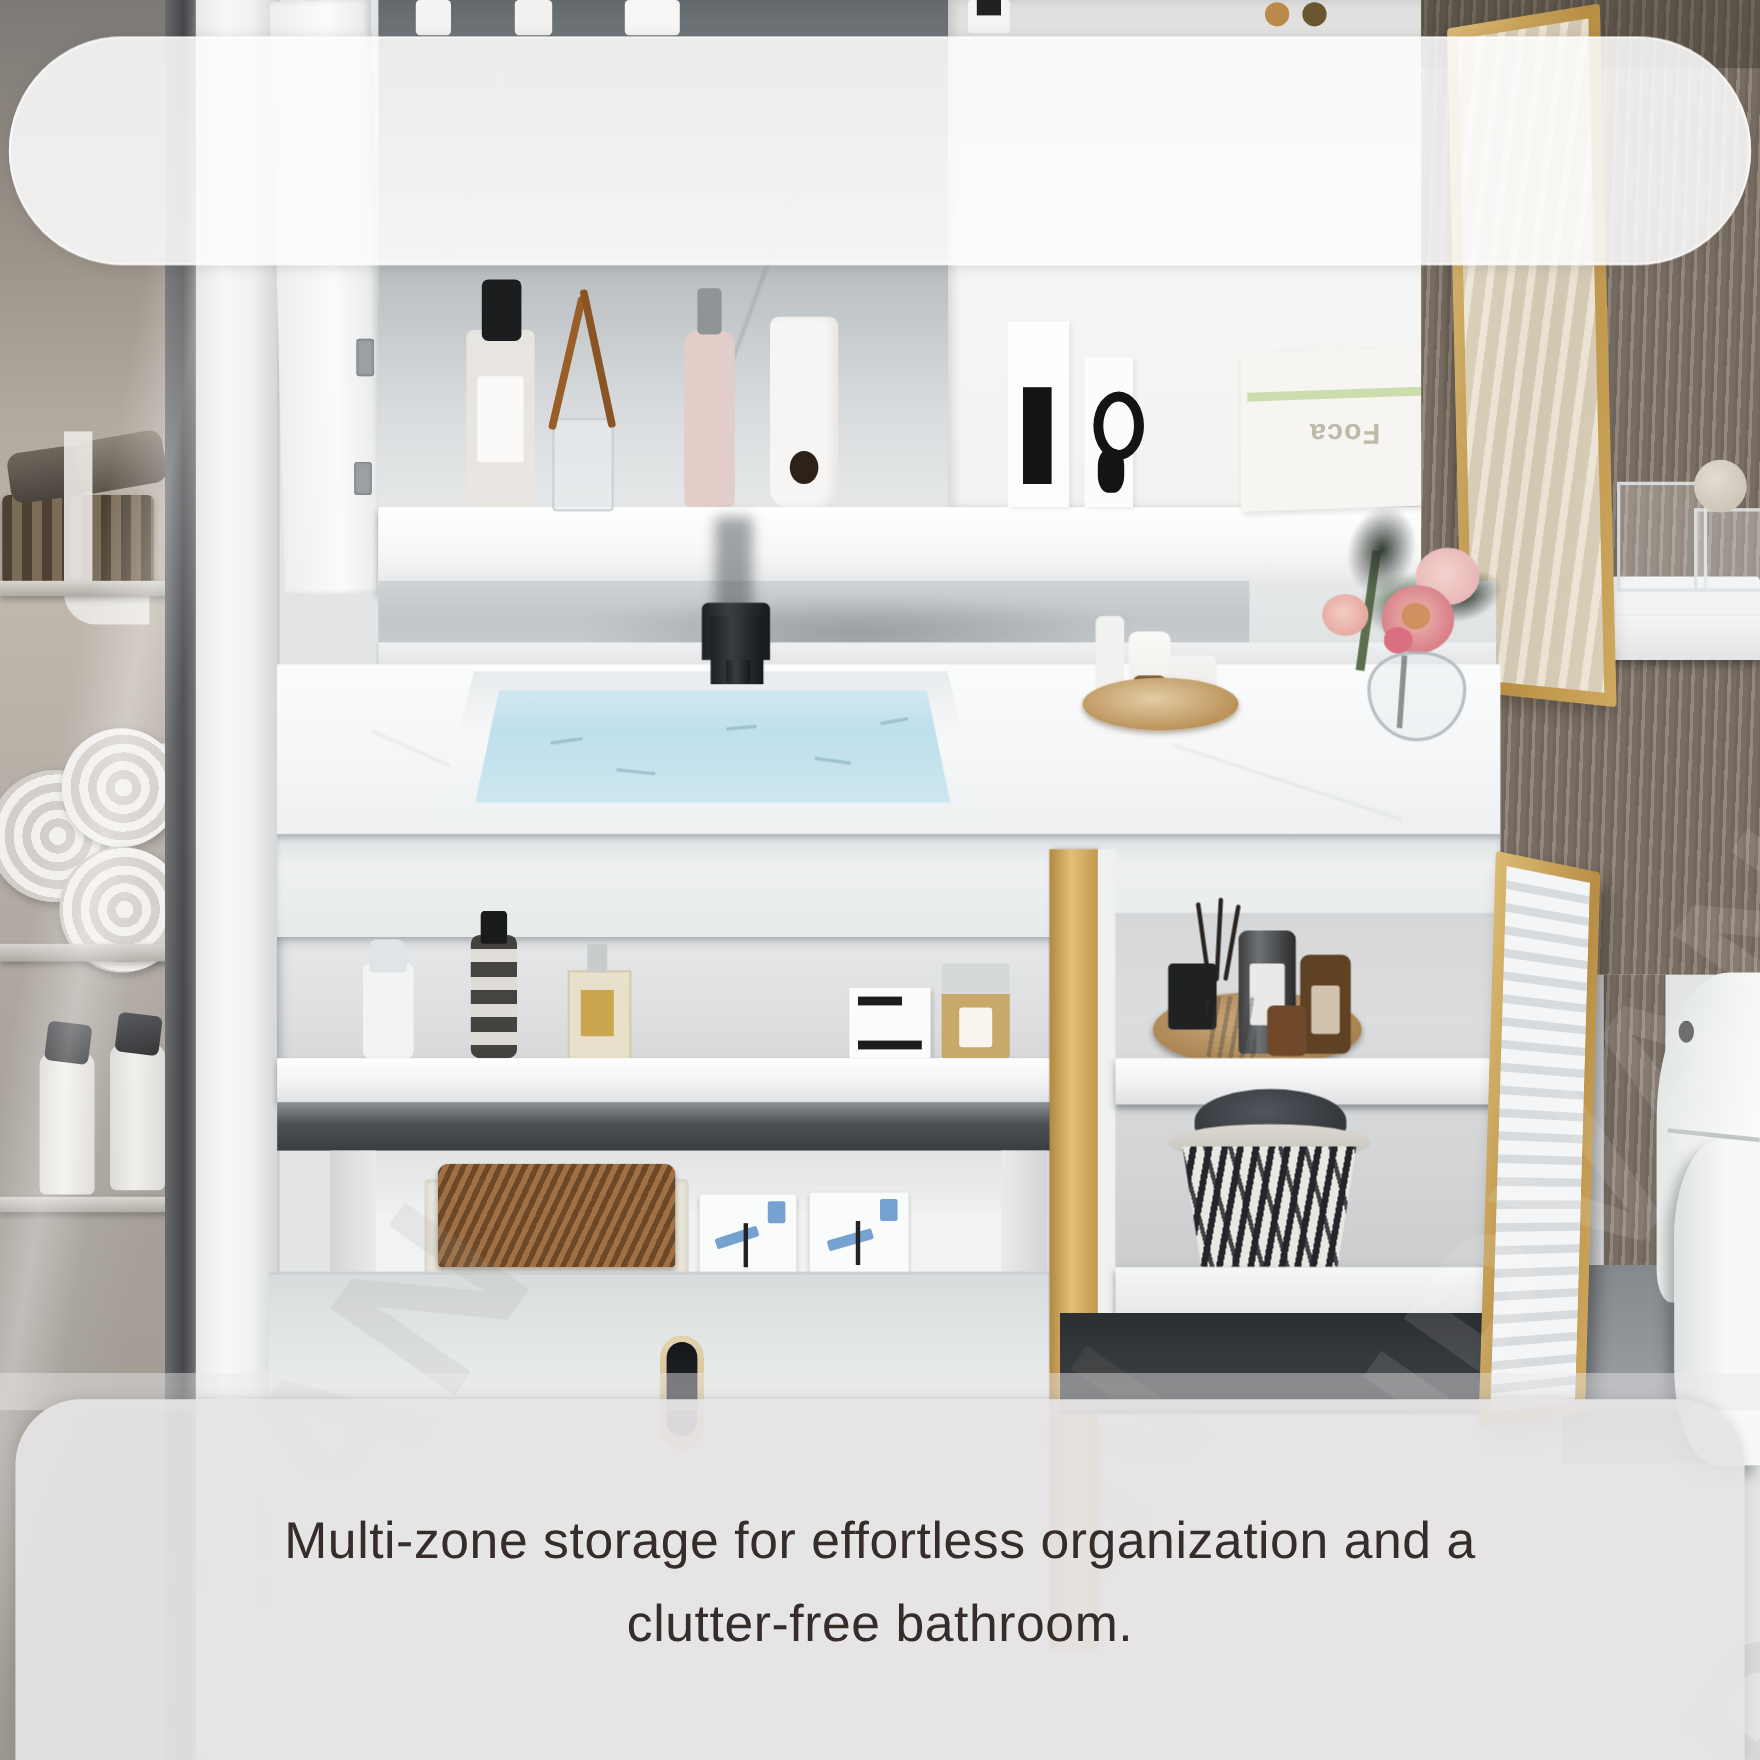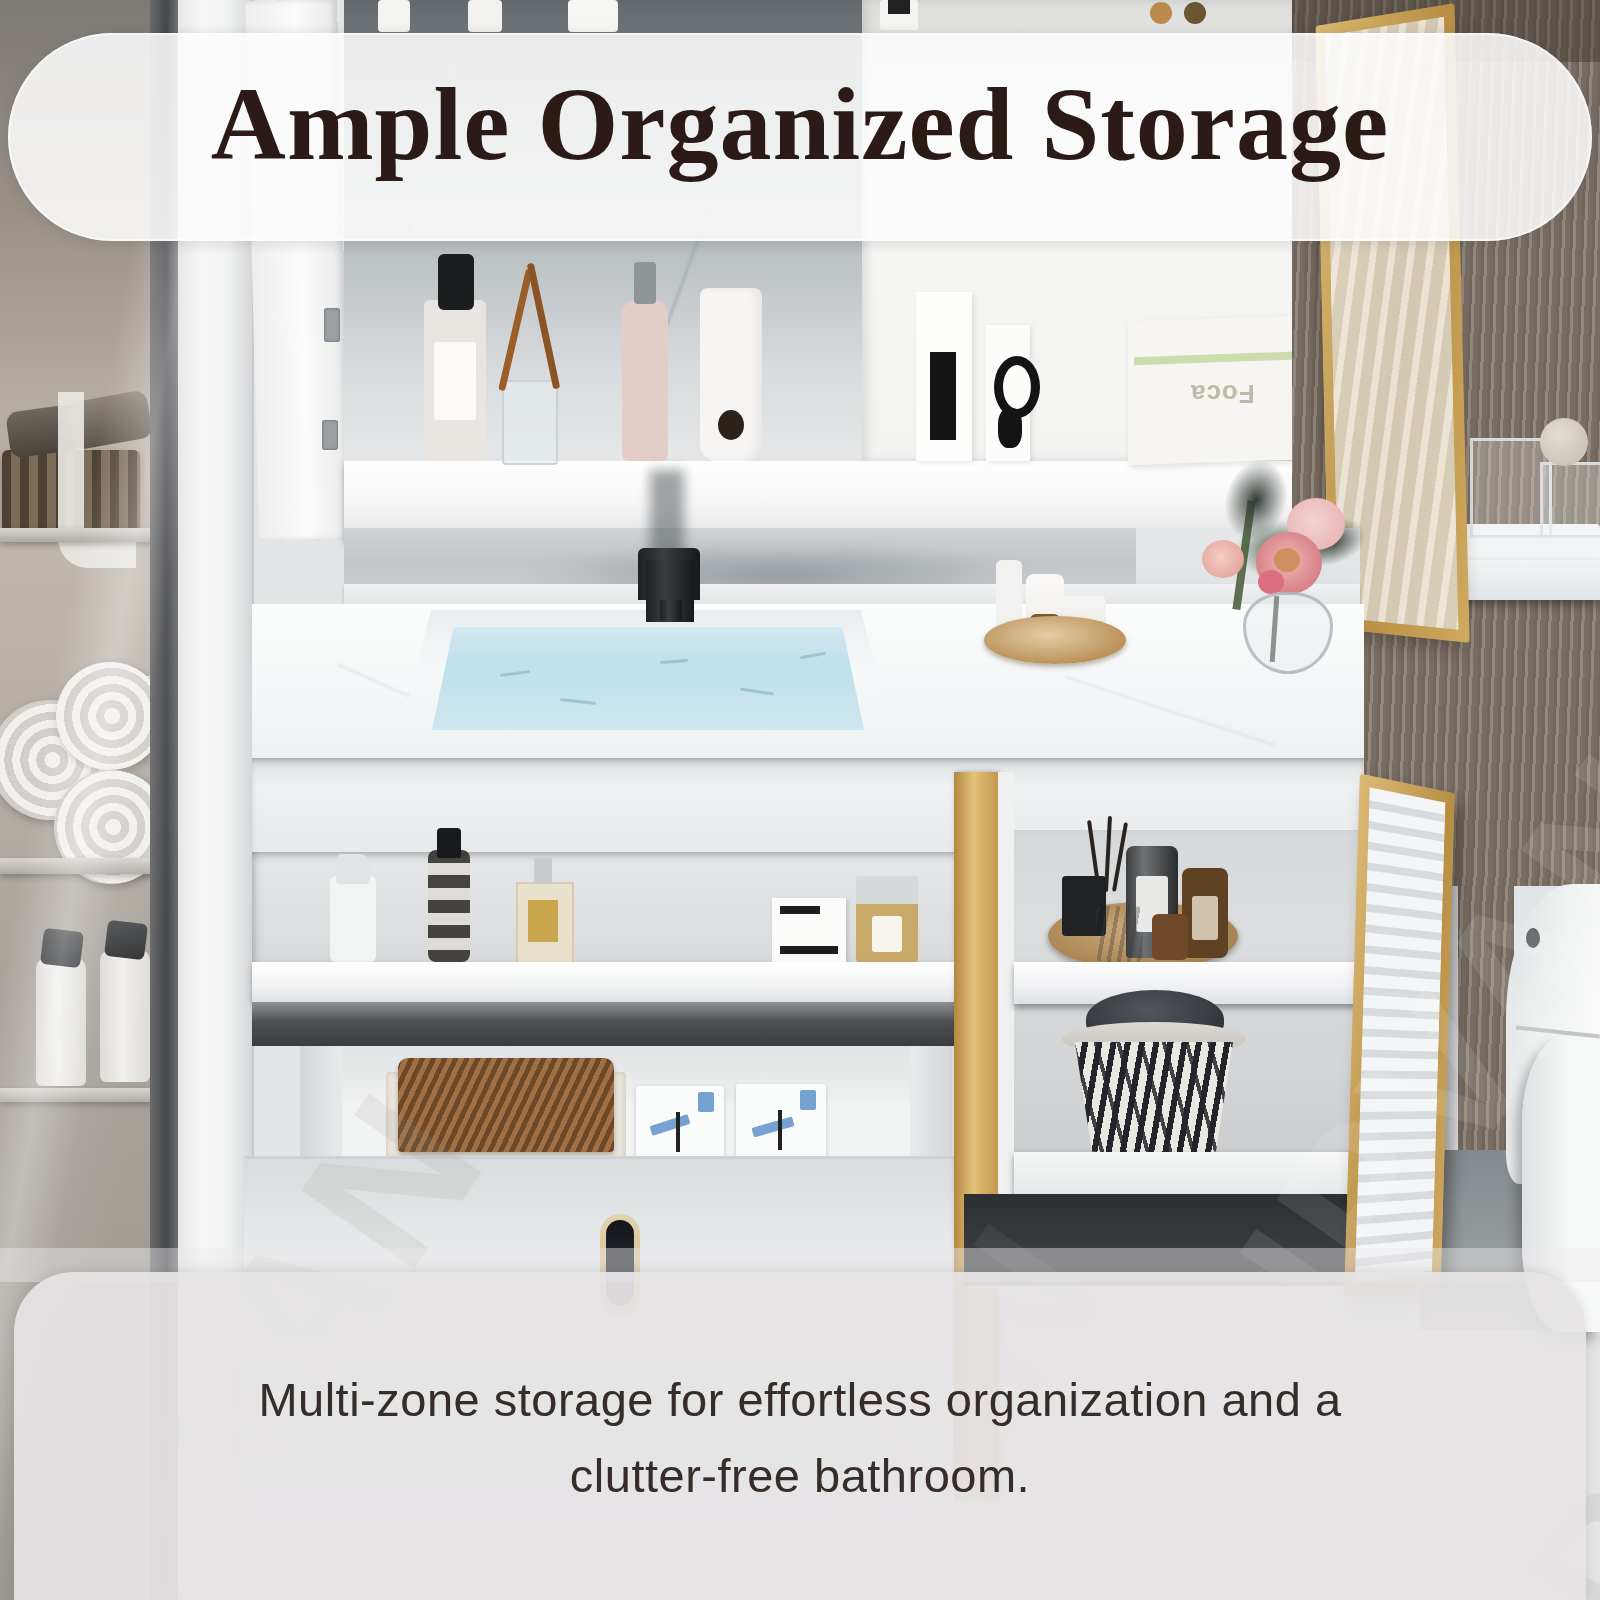--- a/index.html
+++ b/index.html
@@ -273,20 +273,19 @@
   <div class="a toilet-bowl"></div>
   <div class="a" style="left:1526px;top:928px;width:14px;height:20px;background:#5c5e60;border-radius:50%;"></div>
   <div class="a" style="left:1516px;top:1030px;width:84px;height:4px;background:rgba(160,166,168,.6);transform:rotate(6deg);"></div>
 
   <div class="a wm" style="left:1080px;top:960px;color:rgba(255,255,255,.10);">UPVAN</div>
   <div class="a wm" style="left:-140px;top:1300px;">UPVAN</div>
   <div class="a wm" style="left:480px;top:1430px;color:rgba(160,155,152,.10);">UPVAN</div>
   <div class="a wm" style="left:1330px;top:1330px;">UPVAN</div>
 
   <div class="a banner"></div>
-  <div class="a title">Ample Organized Storage</div>
 
   <div class="a panelfade"></div>
   <div class="a panel"></div>
   <div class="a cap" style="top:1448px;">clutter-free bathroom.</div>
   <div class="a cap" style="top:1372px;">Multi-zone storage for effortless organization and a</div>
 
 </div>
 
 </body></html>

